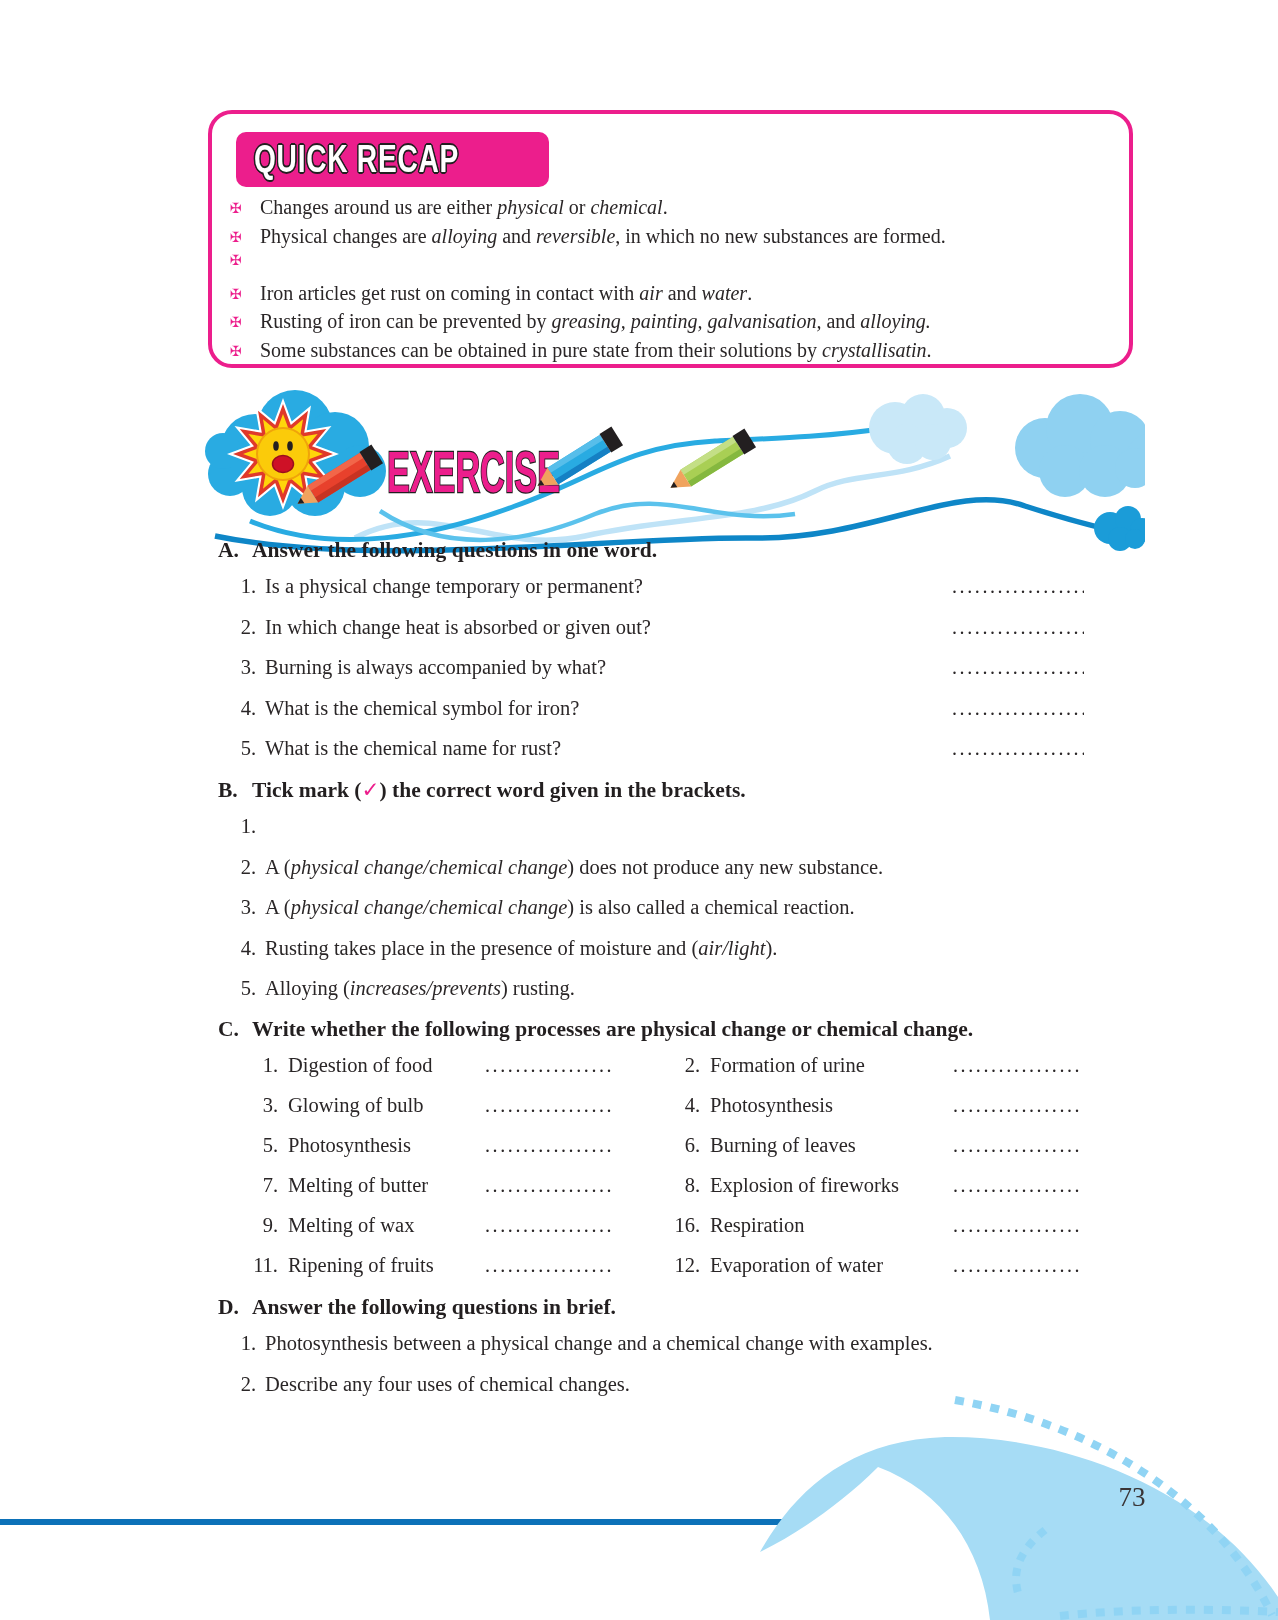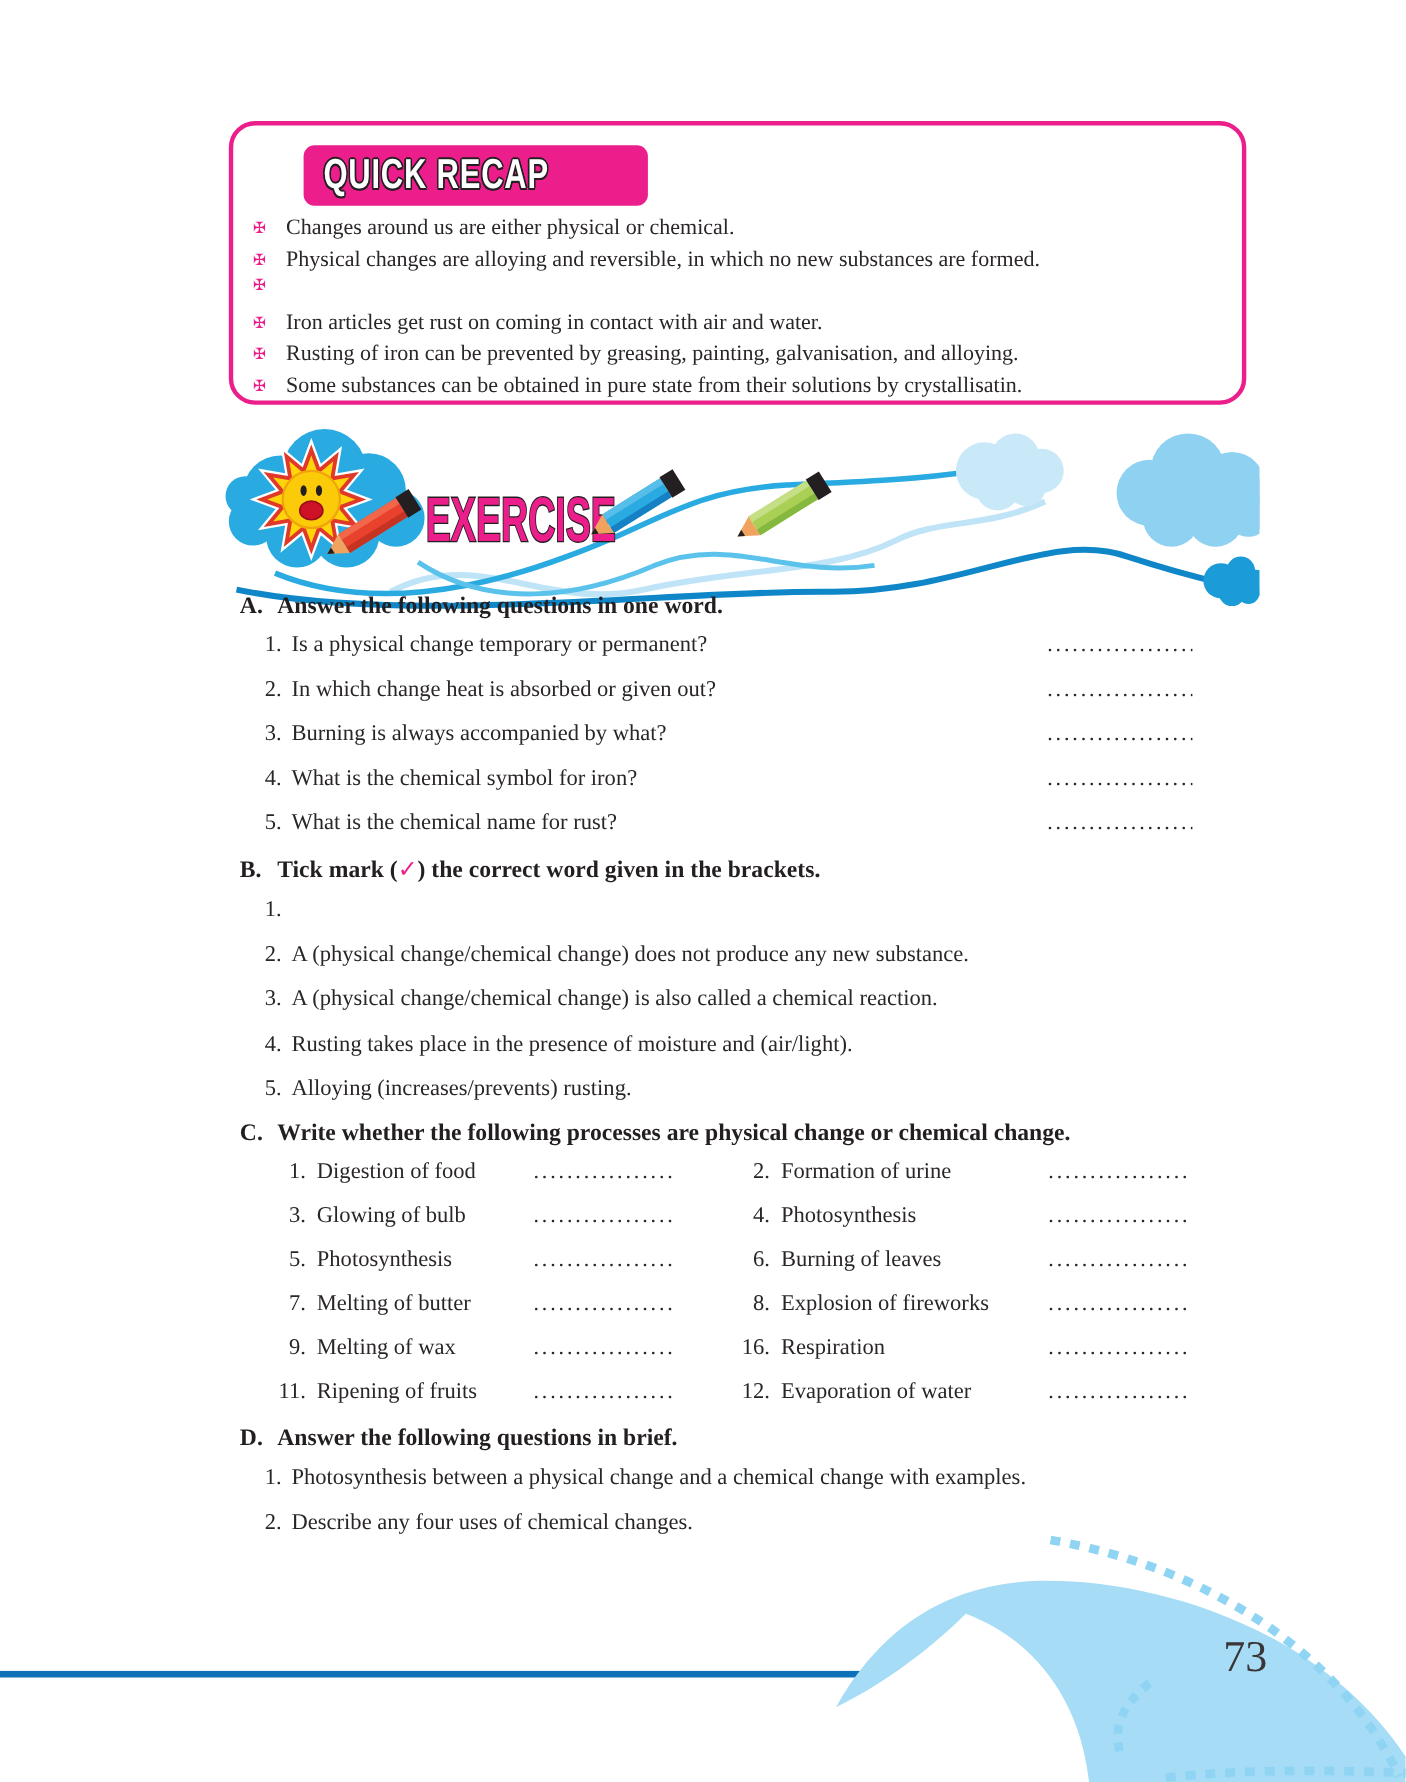--- a/index.html
+++ b/index.html
@@ -1,30 +1,30 @@
 <!DOCTYPE html>
 <html><head>
 <meta charset="utf-8">
 <style>
   html,body{margin:0;padding:0}
   body{
     width:1278px;height:1620px;position:relative;background:#fff;
     font-family:"Liberation Serif",serif;color:#2a2627;overflow:hidden;
   }
-  .it{}
+  .it{font-style:italic}
   .tick{color:#EC1E8C;font-weight:bold;font-family:"DejaVu Sans",sans-serif}
 
   
   .recap-box{
     position:absolute;left:208px;top:110px;width:925px;height:258px;
     border:4.5px solid #EC1E8C;border-radius:24px;box-sizing:border-box;background:#fff;
   }
   .recap-badge{
     position:absolute;left:24px;top:18px;height:55px;background:#EC1E8C;
-    border-radius:10px;padding:0 18px;display:flex;align-items:center;margin-left:40px;
+    border-radius:10px;padding:0 18px;display:flex;align-items:center;
   }
   .recap-badge span{
     font-family:"Liberation Sans",sans-serif;font-weight:bold;font-size:38px;
     color:#fff;letter-spacing:1px;white-space:nowrap;
     transform:scaleX(.74);transform-origin:left center;
     text-shadow:2px 0 #231F20,-2px 0 #231F20,0 2px #231F20,0 -2px #231F20,
       1.4px 1.4px #231F20,-1.4px -1.4px #231F20,1.4px -1.4px #231F20,-1.4px 1.4px #231F20;
   }
   .recap-list{position:absolute;left:18px;top:82px;margin:0;padding:0;list-style:none;width:880px}
   .recap-list li{display:flex;align-items:baseline;height:28.6px;font-size:20px;color:#2a2627}
@@ -51,21 +51,21 @@
   .c-blank1{width:130px;margin-left:12px;flex:none;overflow:hidden;white-space:nowrap;letter-spacing:2.6px;font-size:20px}
   .c-num2{width:85px;text-align:right;flex:none;margin-right:10px}
   .c-text2{width:230px;flex:none}
   .c-blank2{width:130px;margin-left:13px;flex:none;overflow:hidden;white-space:nowrap;letter-spacing:2.6px;font-size:20px}
 
   
   .rule{position:absolute;left:0;top:1519px;width:795px;height:6px;background:#0C71B8}
   .wave{position:absolute;left:700px;top:1395px}
   .page-number{
     position:absolute;left:1100px;top:1482px;width:64px;text-align:center;
-    font-size:40px;color:#3a3536;
+    font-size:27px;color:#3a3536;
   }
 </style>
 </head>
 <body>
 
 <div class="recap-box">
   <div class="recap-badge">
     <span>QUICK RECAP</span>
   </div>
   <ul class="recap-list" id="recap-list">

